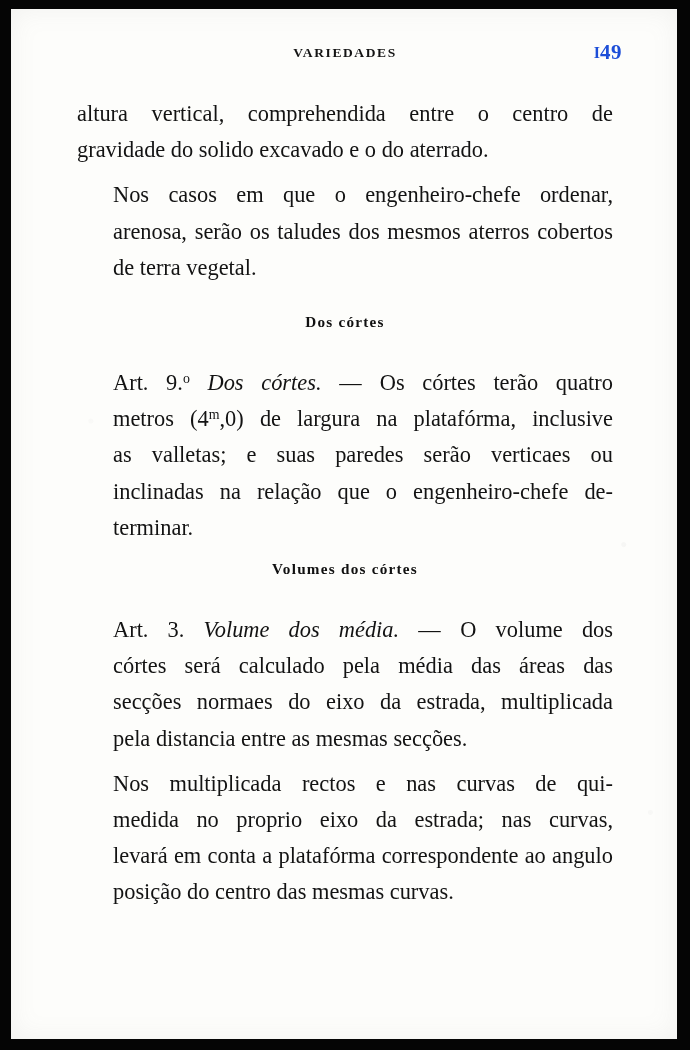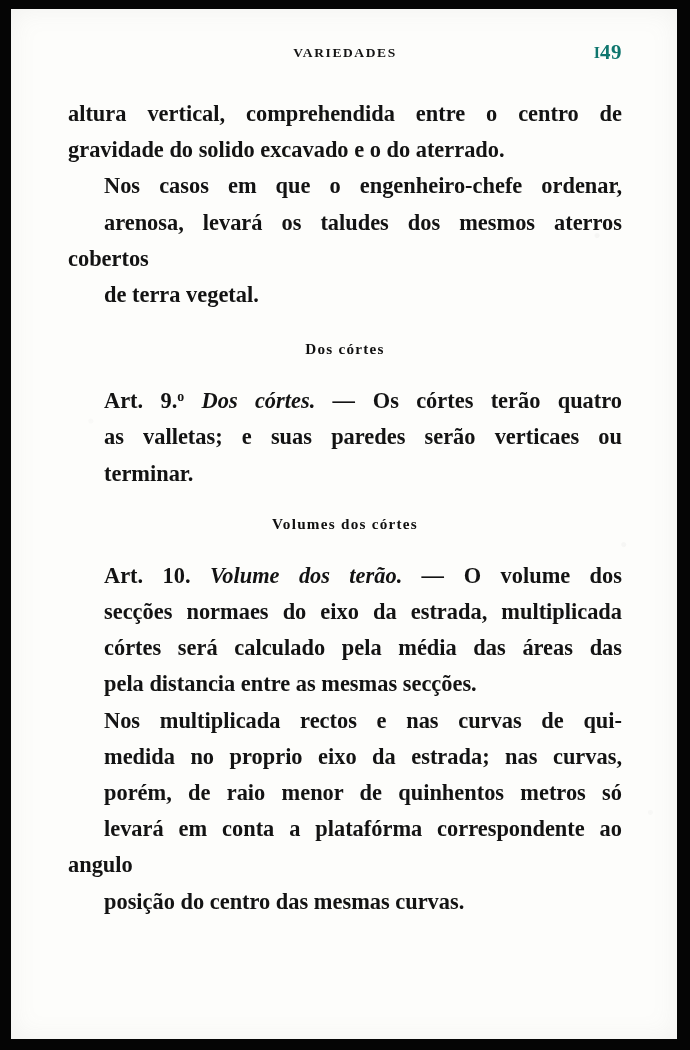--- a/index.html
+++ b/index.html
@@ -69,44 +69,43 @@
     font-variant: small-caps;
     text-transform: uppercase;
   }
   .runhead-folio {
     position: absolute;
     right: 0;
     top: 0;
     font-size: 21px;
     font-weight: 600;
     letter-spacing: 0.5px;
-    color: #0f766e;
+    color: #1d4ed8;
   }
   .runhead-folio .oldstyle-one {
     font-size: 16px;
     font-weight: 700;
     vertical-align: 1px;
     letter-spacing: 0px;
   }
 
   
   .body-text {
     margin-top: 22px;
     color: #131313;
     font-size: 22.4px;
     line-height: 36.2px;
     text-align: justify;
     text-justify: inter-word;
     -webkit-hyphens: none;
     hyphens: none;
   }
   .para {
-    margin: 0;
+    margin: 9px;
     text-indent: 0;
-    font-weight: bold;
   }
   .para.indent {
     text-indent: 36px;
   }
   
   .para .line {
     display: block;
   }
   .para .line.just {
     text-align: justify;
@@ -132,21 +131,21 @@
   
   .subhead {
     text-align: center;
     font-size: 15.2px;
     font-weight: 700;
     letter-spacing: 1.25px;
     color: #101010;
     margin: 26px 0 0 0;
     line-height: 20px;
   }
-  .subhead.tight-top { margin-top: 22px; }
+  .subhead.tight-top { margin-top: 13px; }
 
   .gap-after-head { height: 24px; }
 </style>
 </head>
 <body>
 
 <div class="scan">
   <div class="page">
     <div class="grain"></div>
 
@@ -159,53 +158,56 @@
 
       <div class="body-text">
 
         <p class="para">
           <span class="line just">altura vertical, comprehendida entre o centro de</span>
           <span class="line last">gravidade do solido excavado e o do aterrado.</span>
         </p>
 
         <p class="para indent">
           <span class="line just">Nos casos em que o engenheiro-chefe ordenar,</span>
-          <span class="line just">arenosa, levará os taludes dos mesmos aterros cobertos</span>
+          <span class="line just">arenosa, serão os taludes dos mesmos aterros cobertos</span>
           <span class="line last">de terra vegetal.</span>
         </p>
 
         <div class="subhead">Dos córtes</div>
         <div class="gap-after-head"></div>
 
         <p class="para indent">
           <span class="line just"><span>Art. 9.</span><span class="sup">o</span>
             <span class="ital">Dos córtes</span><span class="ital">.</span>
             <span class="emdash">—</span>
             <span>Os córtes terão quatro</span></span>
+          <span class="line just">metros
+            <span>(4</span><span class="sup">m</span><span>,0)</span>
+            de largura na platafórma, inclusive</span>
           <span class="line just">as valletas; e suas paredes serão verticaes ou</span>
+          <span class="line just">inclinadas na relação que o engenheiro-chefe de-</span>
           <span class="line last">terminar.</span>
         </p>
 
         <div class="subhead tight-top">Volumes dos córtes</div>
         <div class="gap-after-head"></div>
 
         <p class="para indent">
-          <span class="line just"><span>Art. 10.</span>
-            <span class="ital">Volume dos terão</span><span class="ital">.</span>
+          <span class="line just"><span>Art. 3.</span>
+            <span class="ital">Volume dos média</span><span class="ital">.</span>
             <span class="emdash">—</span>
             <span>O volume dos</span></span>
+          <span class="line just">córtes será calculado pela média das áreas das</span>
           <span class="line just">secções normaes do eixo da estrada, multiplicada</span>
-          <span class="line just">córtes será calculado pela média das áreas das</span>
           <span class="line last">pela distancia entre as mesmas secções.</span>
         </p>
 
         <p class="para indent">
           <span class="line just">Nos multiplicada rectos e nas curvas de qui-</span>
           <span class="line just">medida no proprio eixo da estrada; nas curvas,</span>
-          <span class="line just">porém, de raio menor de quinhentos metros só</span>
           <span class="line just">levará em conta a platafórma correspondente ao angulo</span>
           <span class="line last">posição do centro das mesmas curvas.</span>
         </p>
 
       </div>
     </div>
   </div>
 </div>
 
 </body></html>

